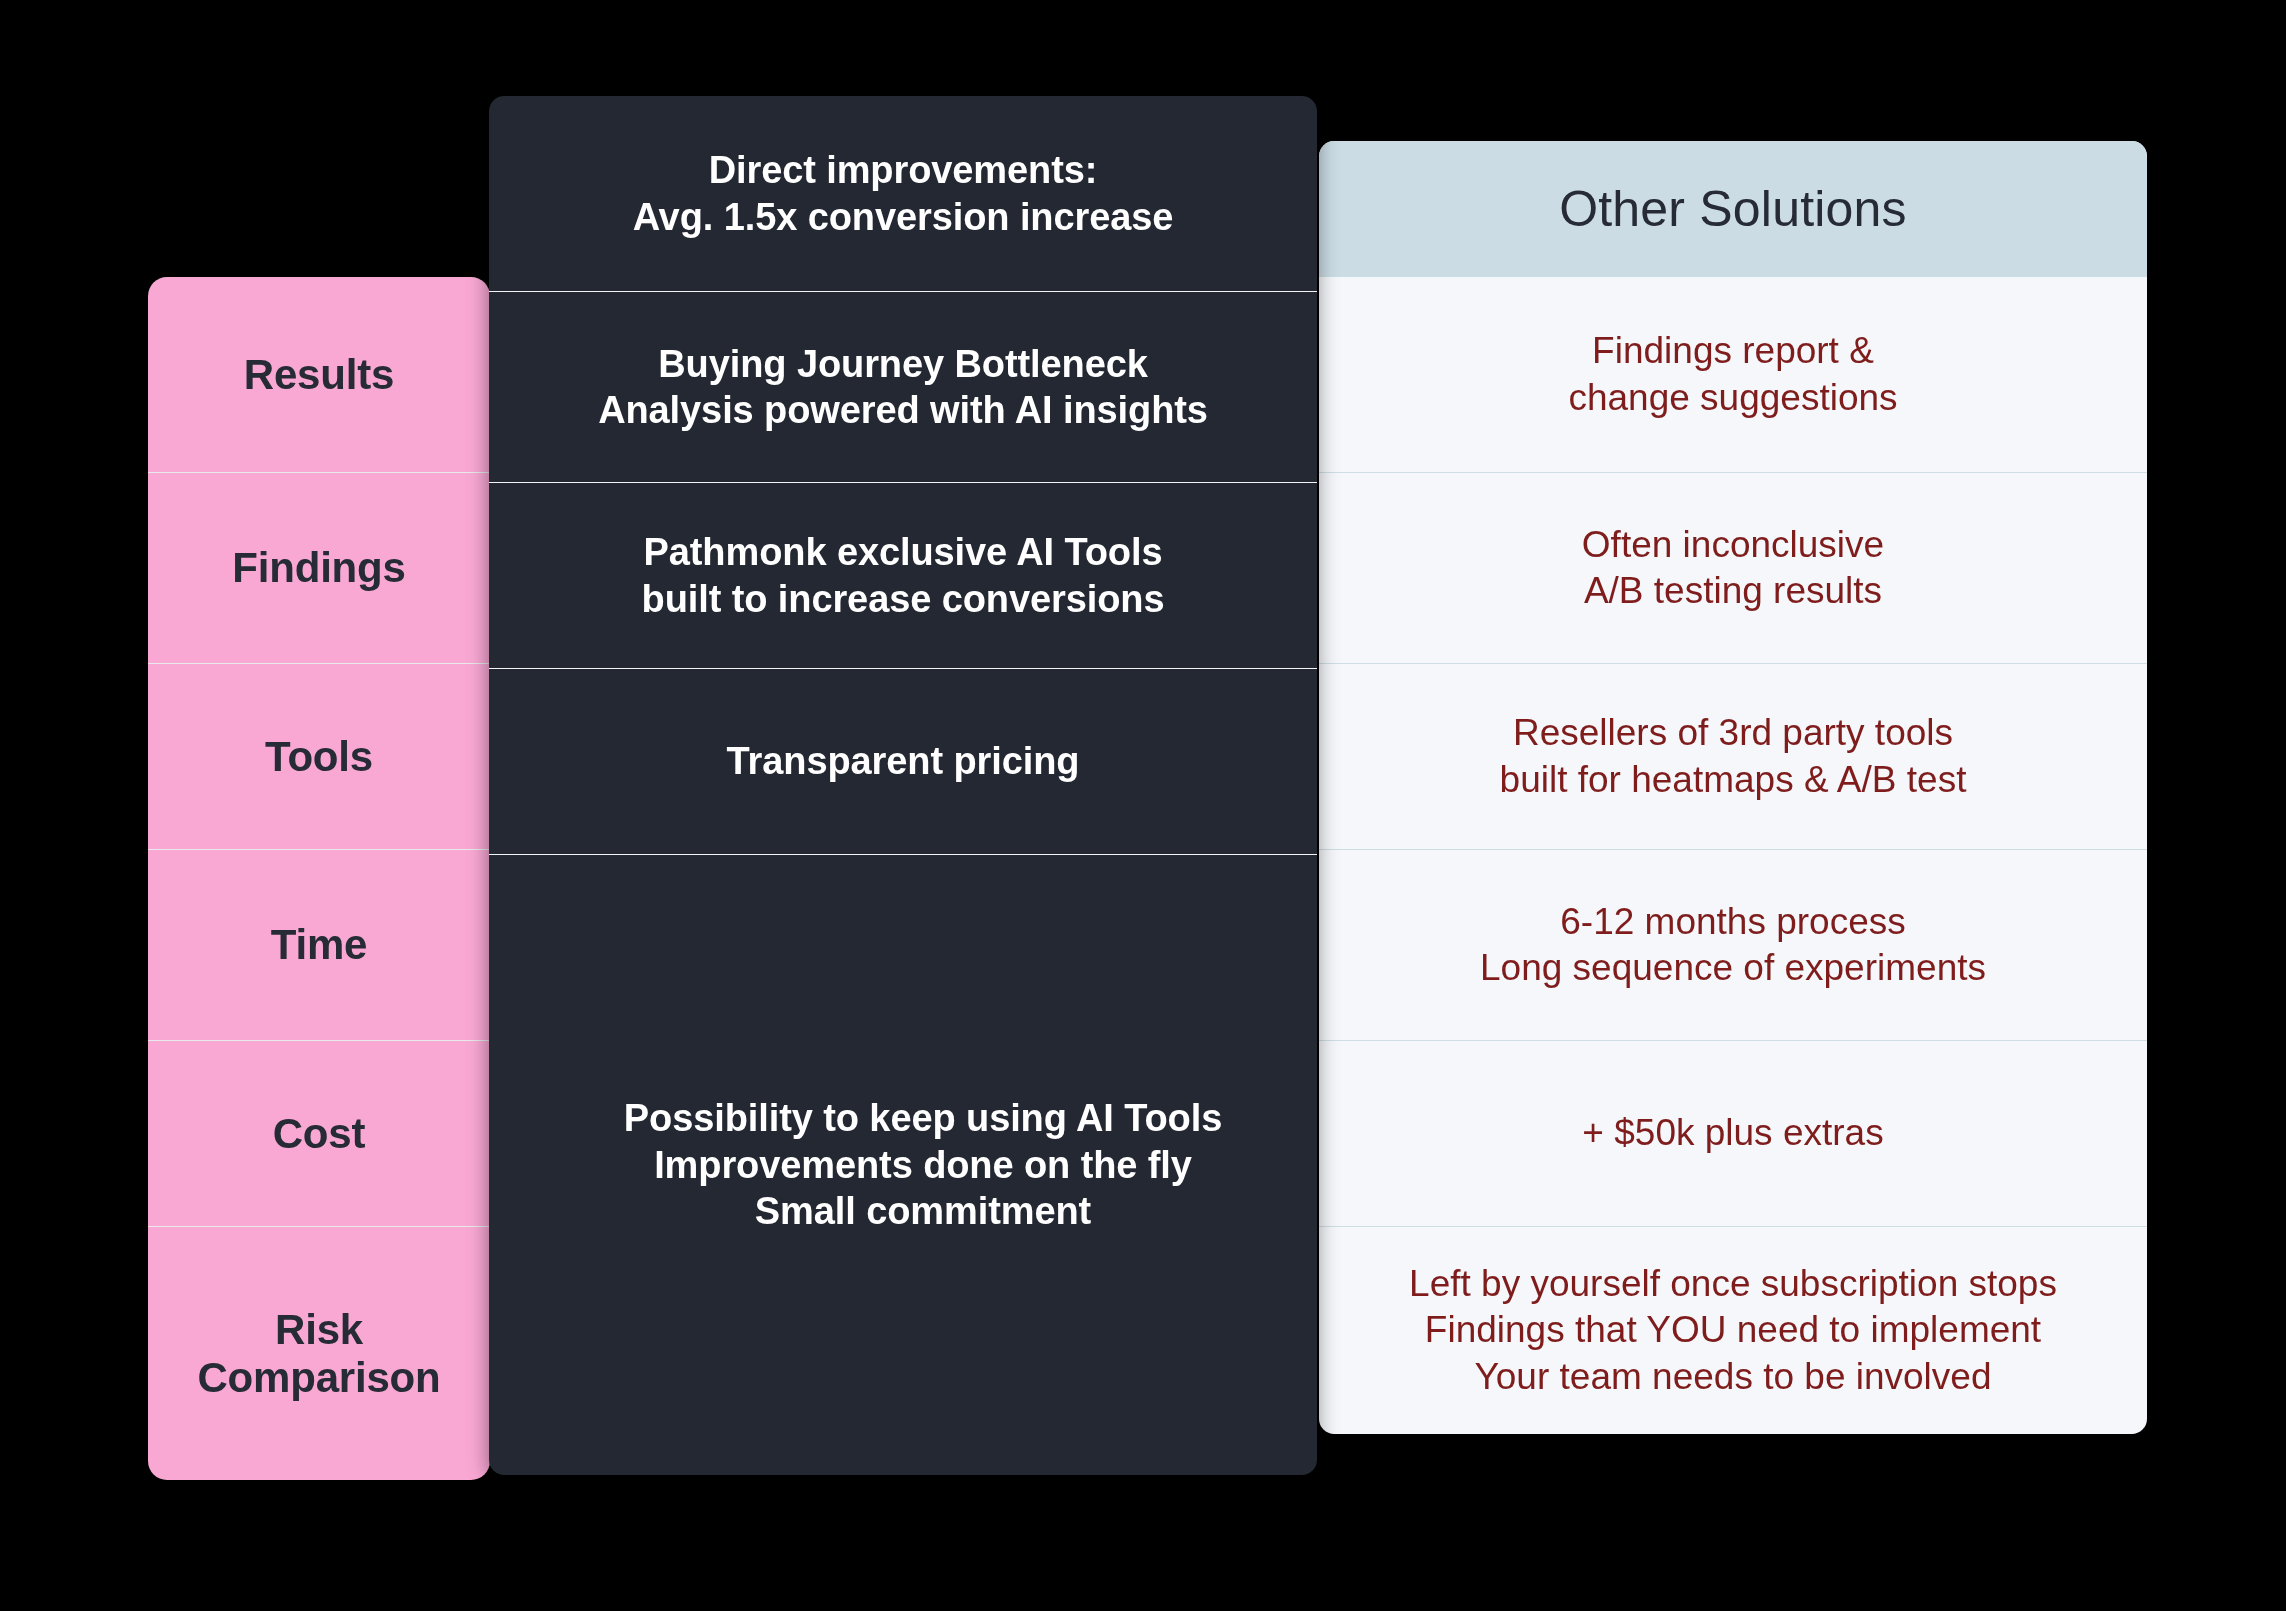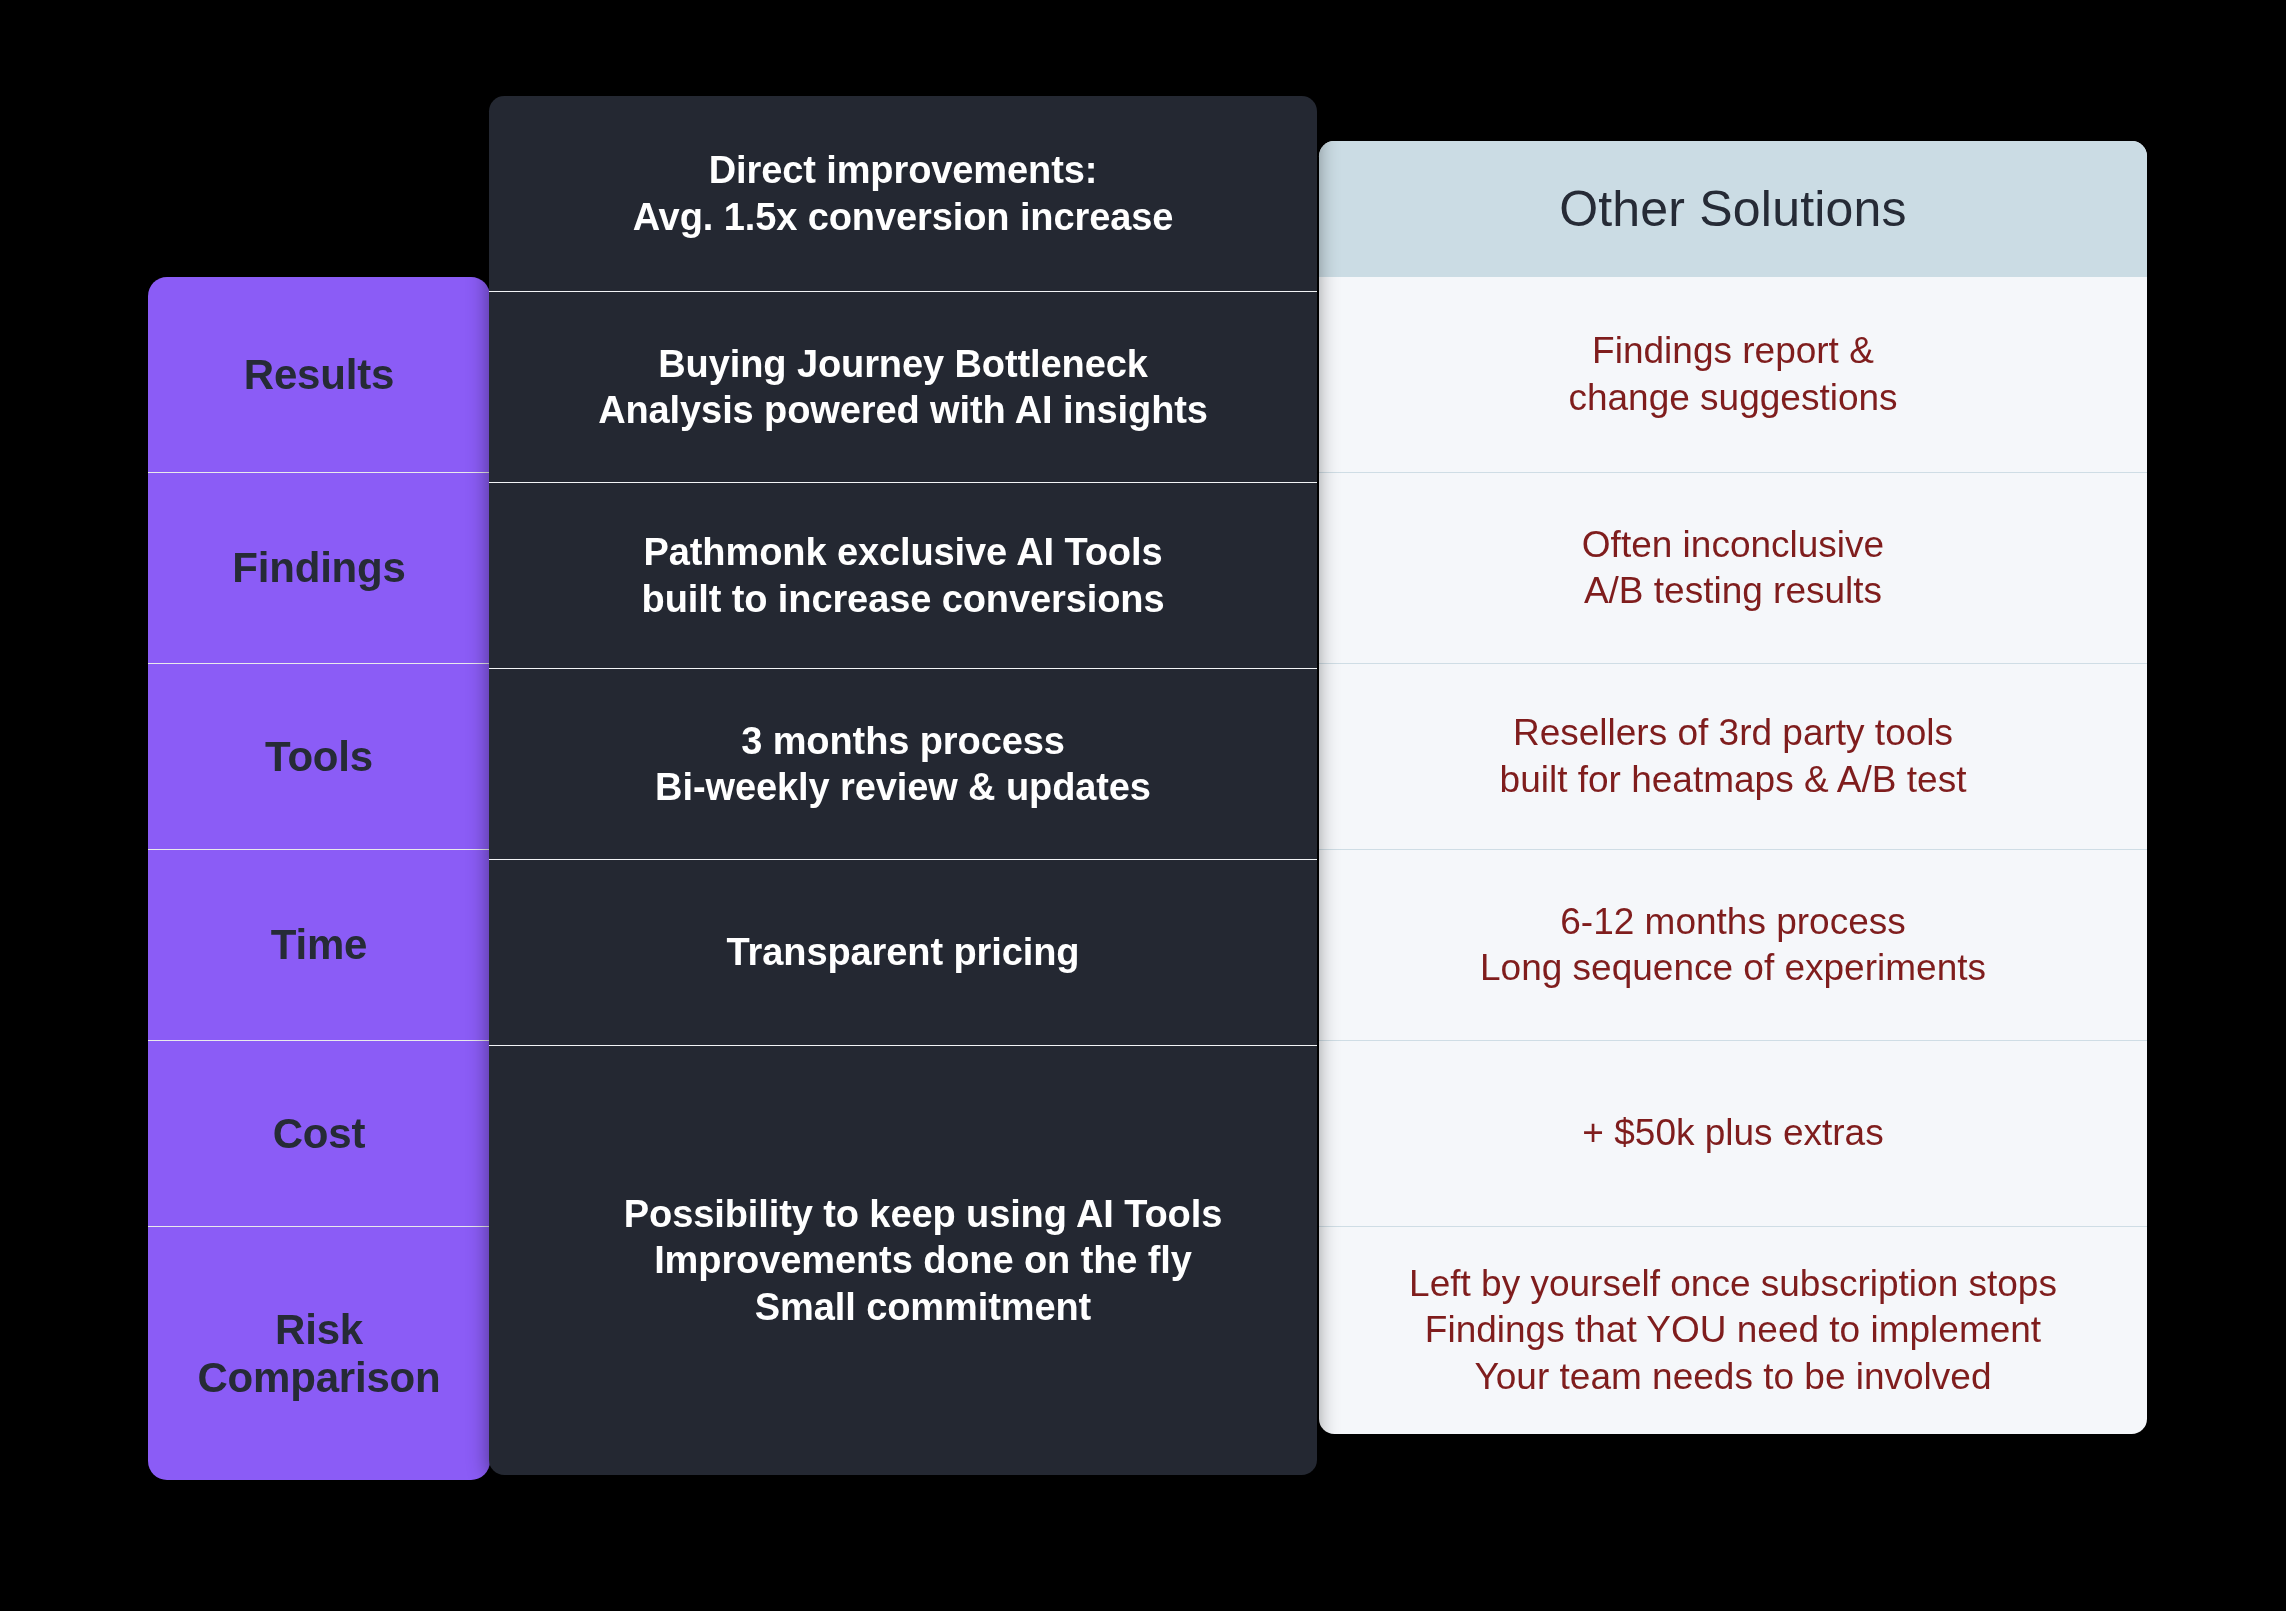--- a/index.html
+++ b/index.html
@@ -21,21 +21,21 @@
     inset: 0;
   }
 
   
   #label-panel {
     position: absolute;
     left: 148px;
     top: 277px;
     width: 342px;
     height: 1203px;
-    background: #8b5cf6;
+    background: #f9a8d4;
     border-radius: 19px;
     box-shadow: 0 2.9px 13.4px rgba(0,0,0,0.35);
     display: flex;
     flex-direction: column;
     z-index: 1;
   }
   #label-panel .lrow {
     display: flex;
     align-items: center;
     justify-content: center;
@@ -171,24 +171,20 @@
 Avg. 1.5x conversion increase</span>
     </div>
     <div class="mrow" style="flex:0 0 191px">
       <span class="txt">Buying Journey Bottleneck
 Analysis powered with AI insights</span>
     </div>
     <div class="mrow" style="flex:0 0 186px">
       <span class="txt">Pathmonk exclusive AI Tools
 built to increase conversions</span>
     </div>
-    <div class="mrow" style="flex:0 0 191px">
-      <span class="txt">3 months process
-Bi-weekly review &amp; updates</span>
-    </div>
     <div class="mrow" style="flex:0 0 186px">
       <span class="txt">Transparent pricing</span>
     </div>
     <div class="mrow" style="flex:1 1 auto">
       <span class="txt">Possibility to keep using AI Tools
 Improvements done on the fly
 Small commitment</span>
     </div>
   </div>
 

